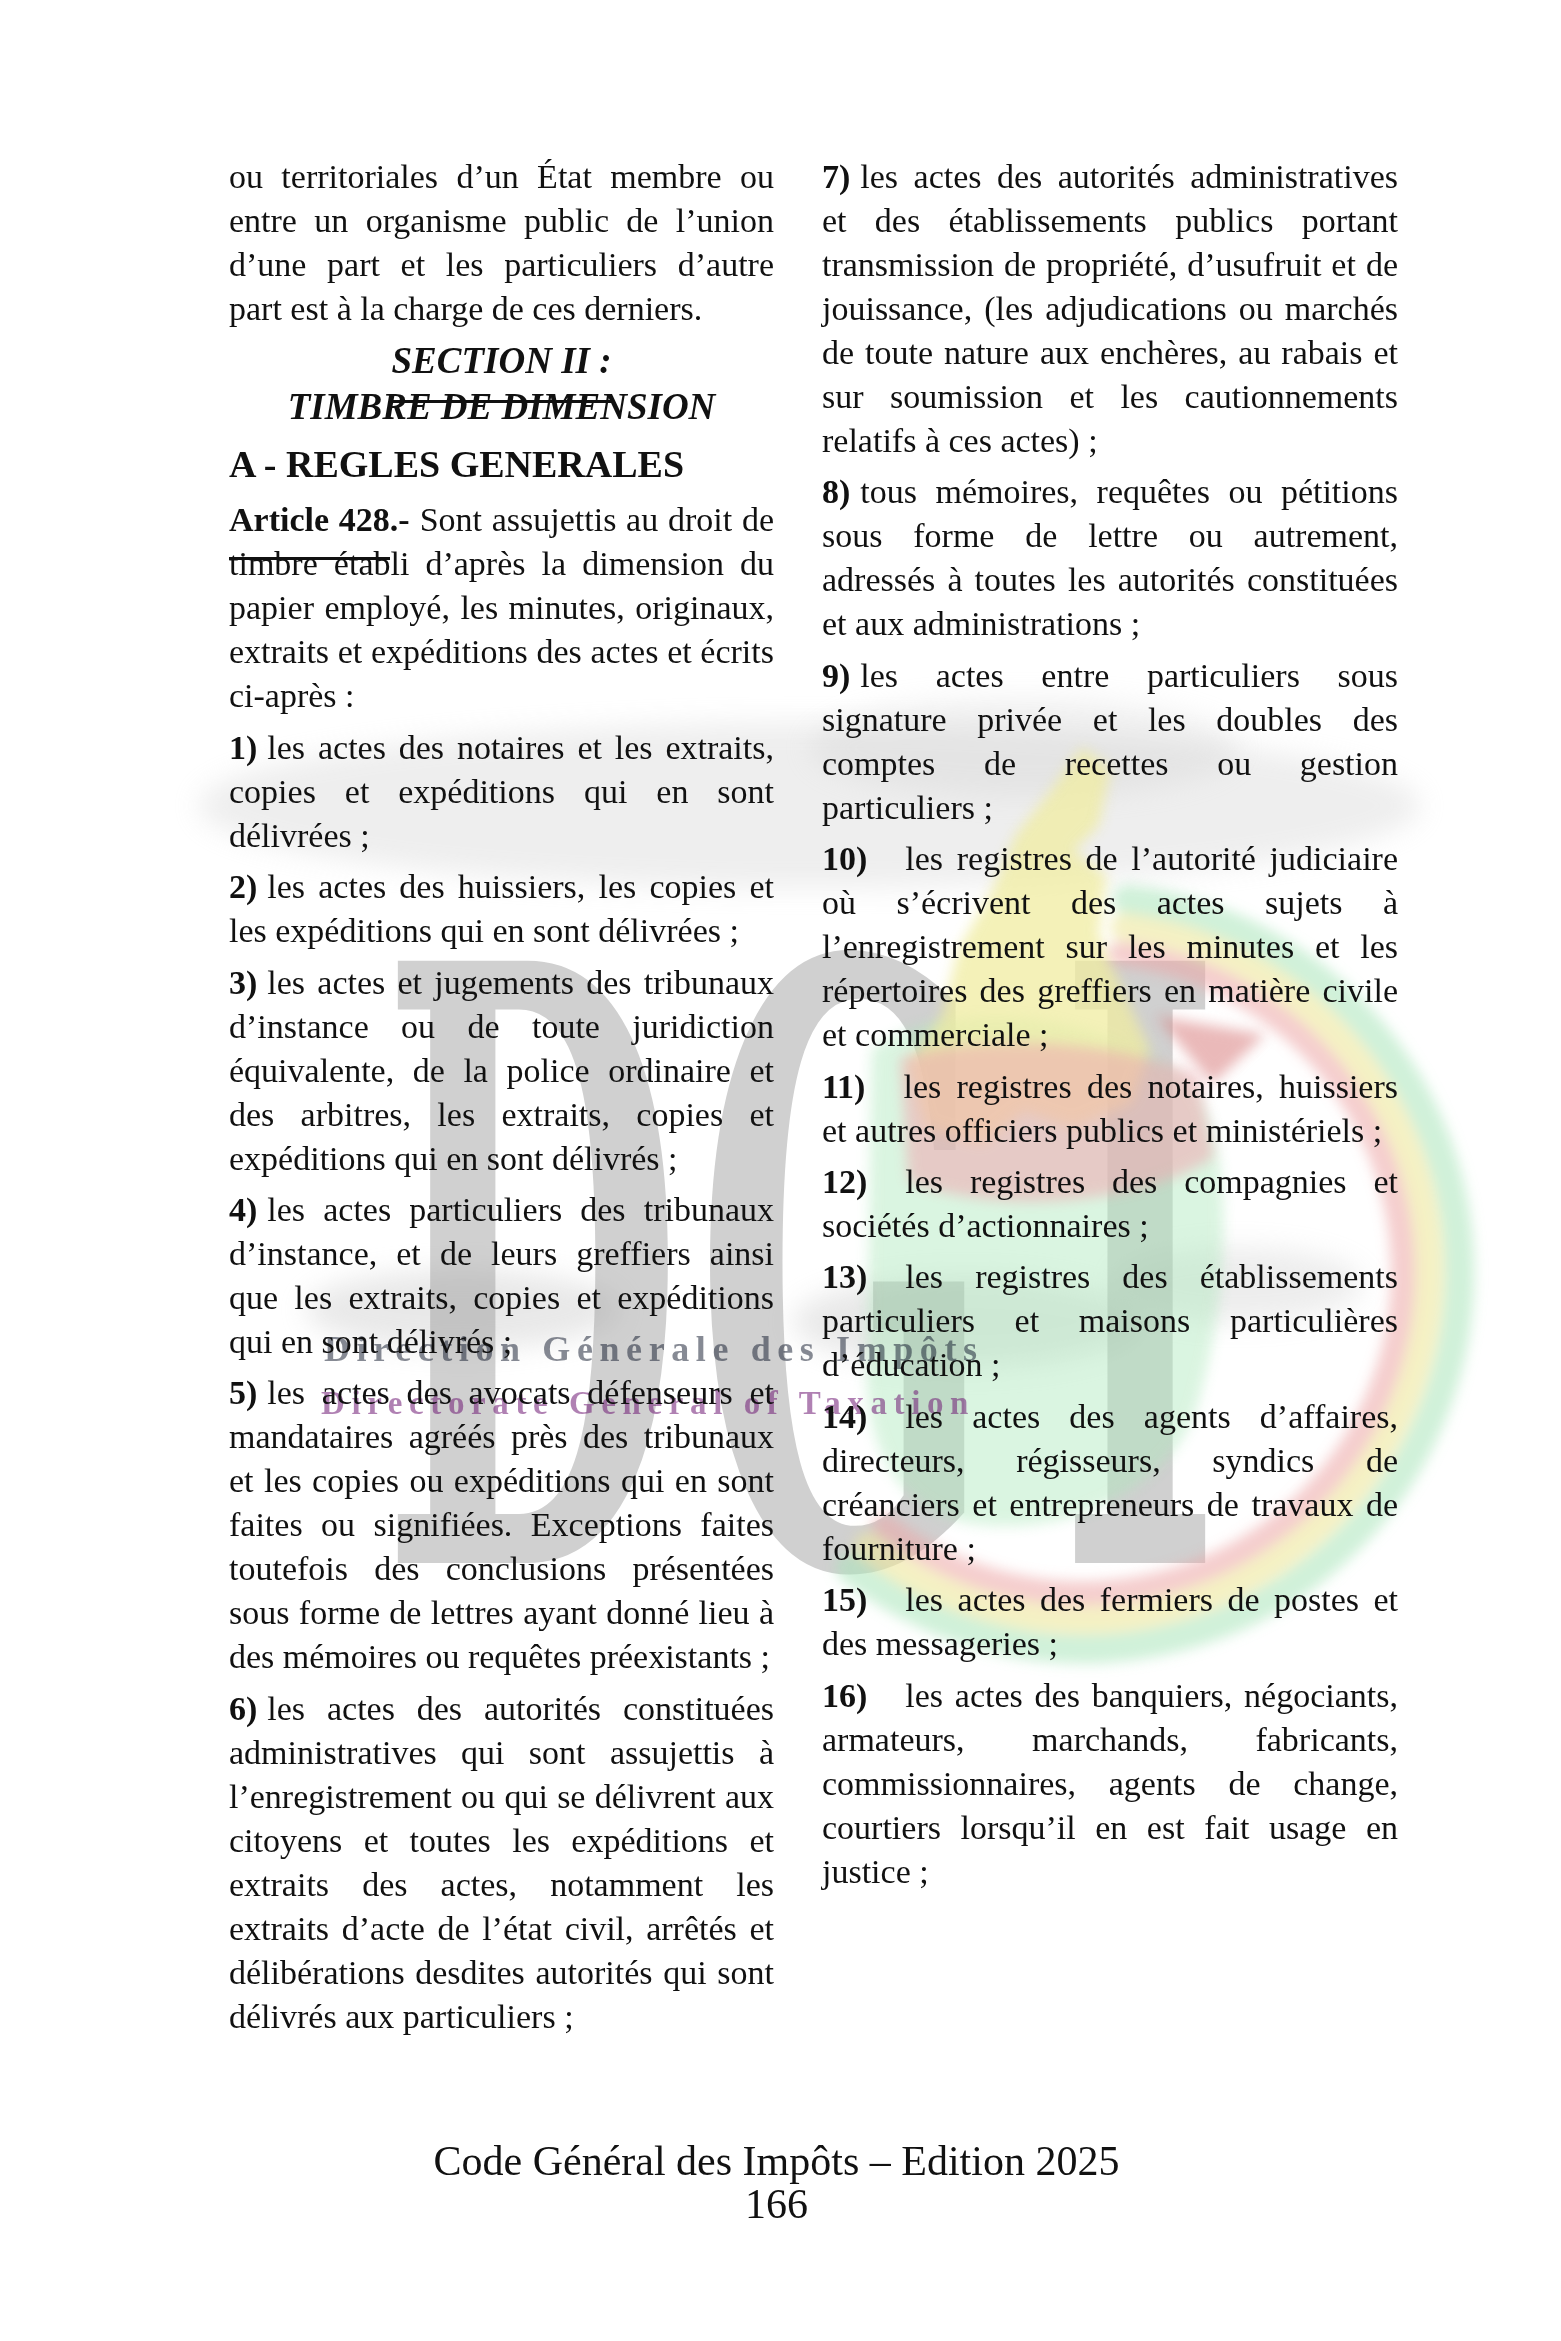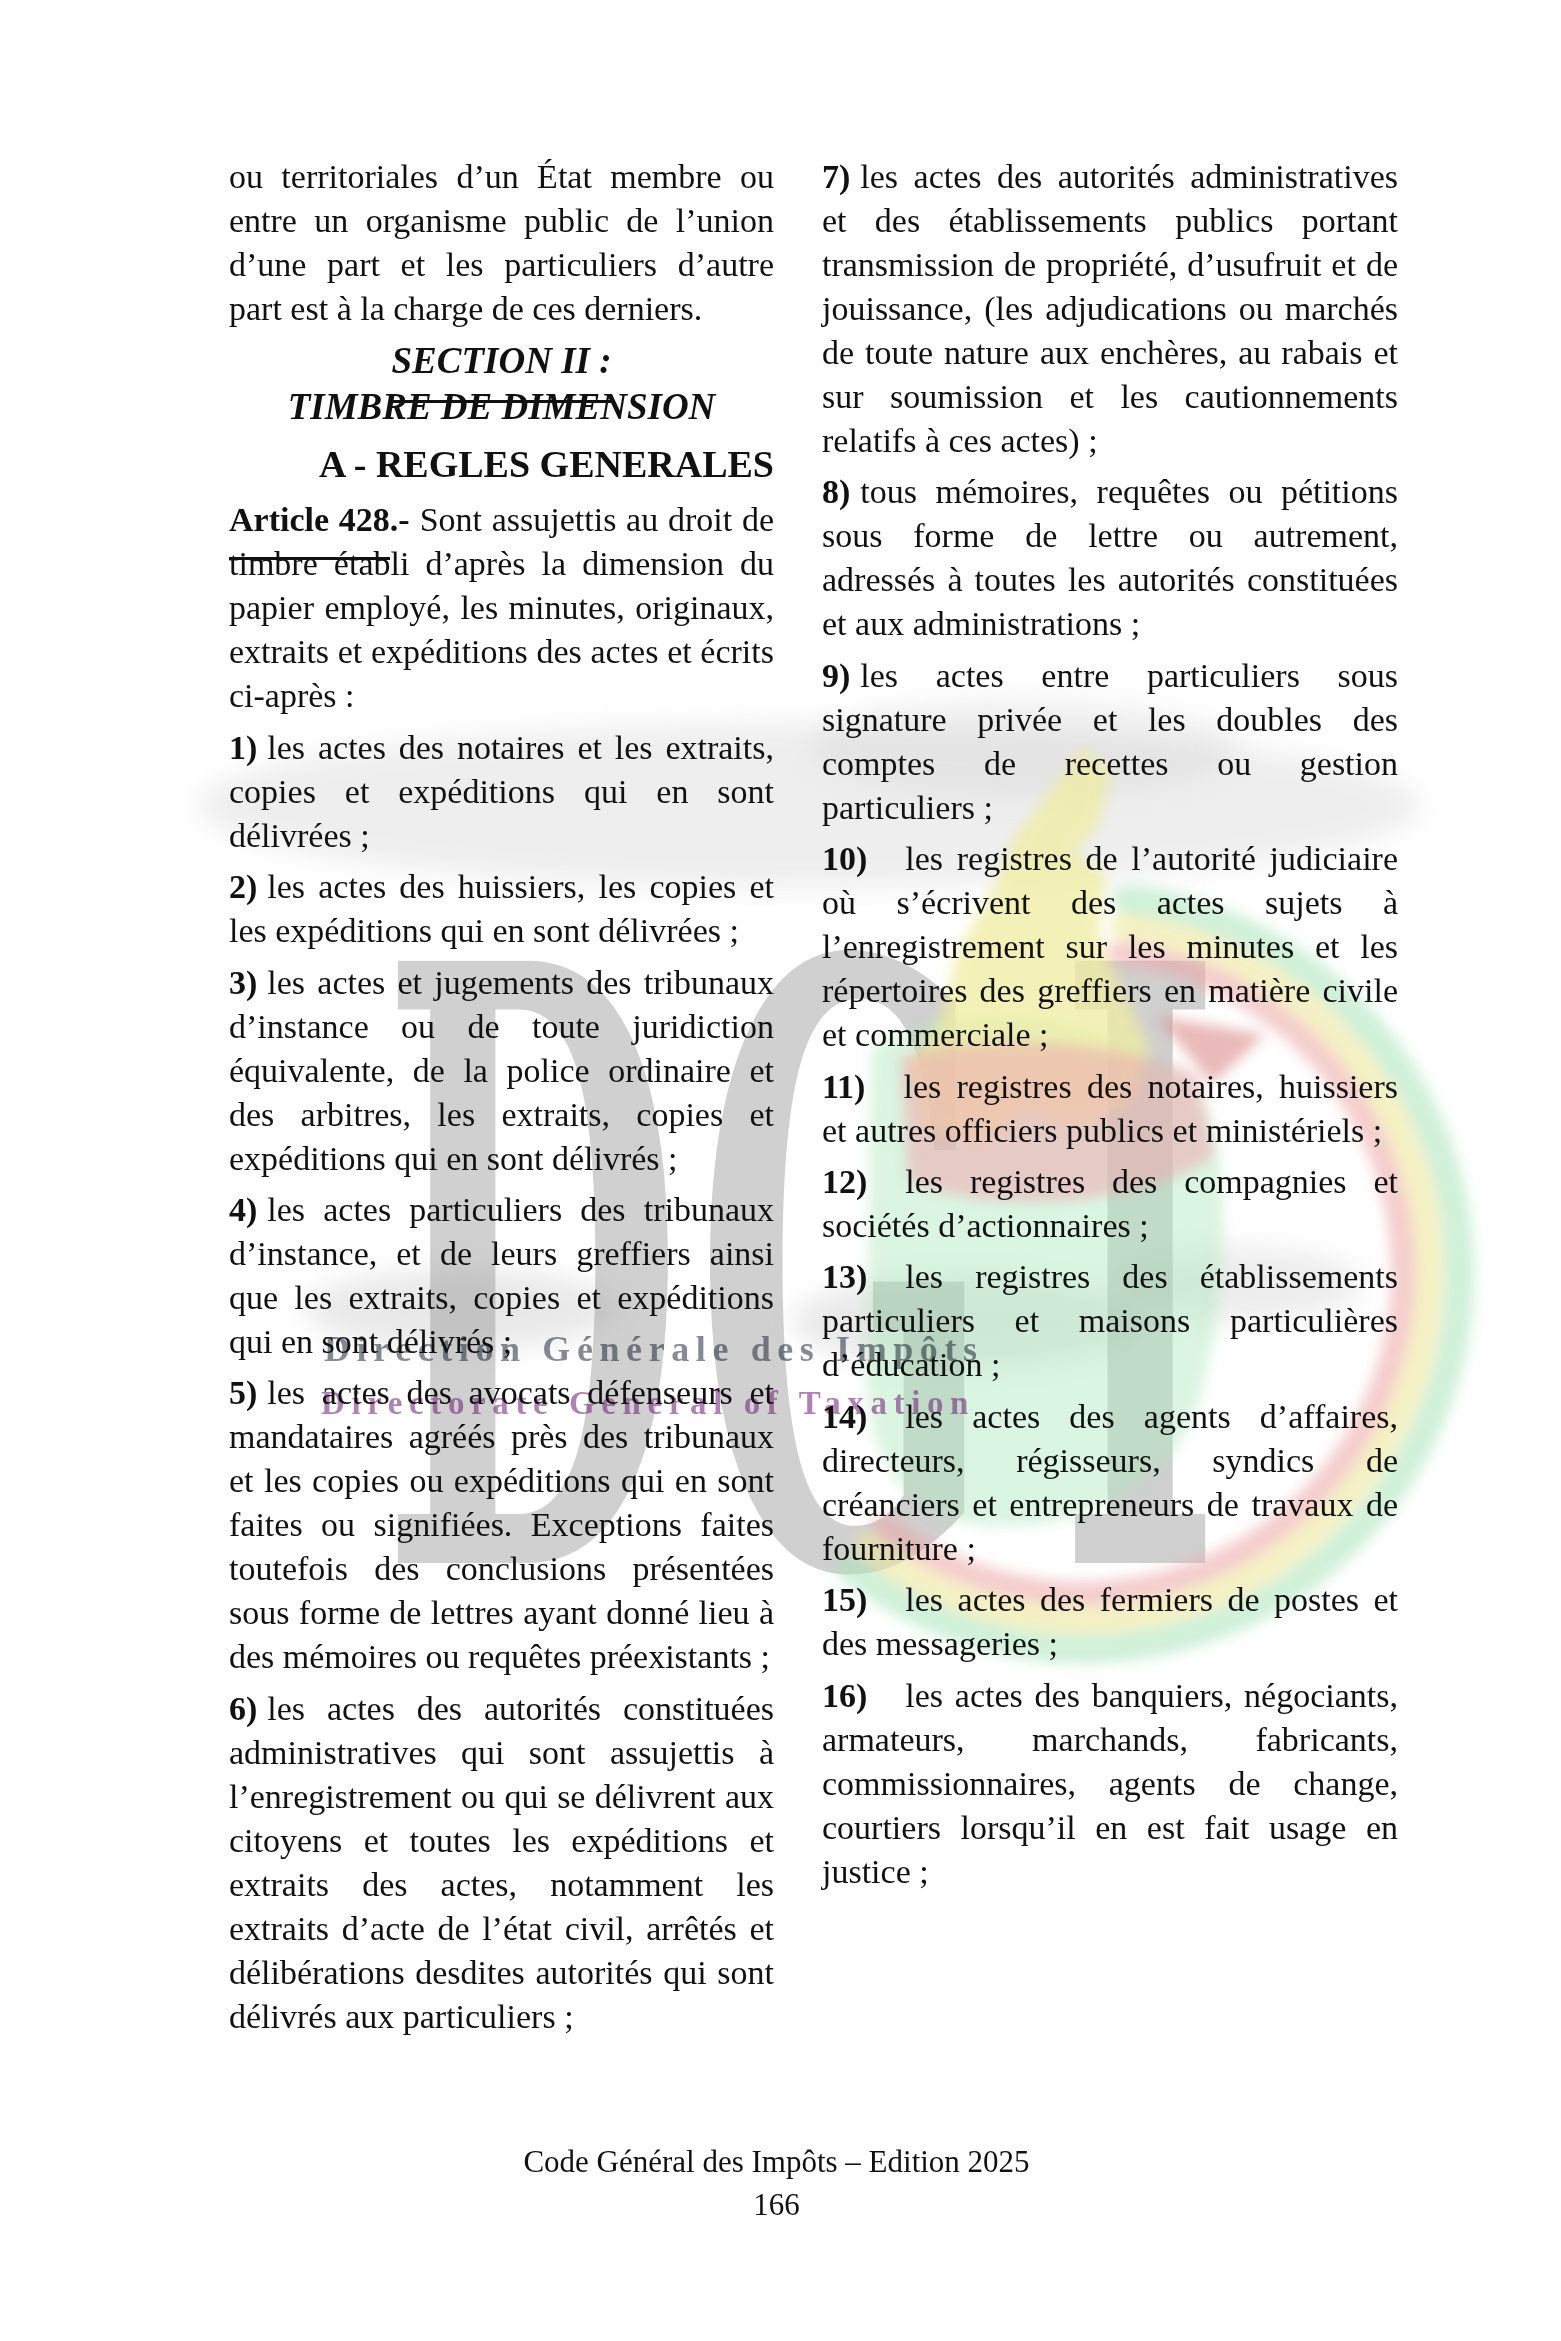--- a/index.html
+++ b/index.html
@@ -33,34 +33,34 @@
     margin:0 0 7.4px 0;
     font-size:34px; line-height:44px;
     text-align:justify;
   }
   .section-title, .section-sub {
     text-align:center; font-weight:bold; font-style:italic;
     font-size:37px; line-height:46px; margin:3.3px 0 0 0;
   }
   .section-sub { margin:0 0 10px 0; }
   .subsection {
-    text-align:right; font-weight:bold;
+    text-align:left; font-weight:bold;
     font-size:38px; line-height:48px; margin:0 0 10px 0;
   }
   .u  { border-bottom:3.3px solid #111; padding-bottom:19px; }
   .num { font-weight:bold; }
   .tab1 { display:inline-block; width:10px; }
   .tab2 { display:inline-block; width:38px; }
   .article-label { font-weight:bold; }
   .article-suffix { font-weight:bold; }
   
   .footer {
     position:absolute; left:0; right:8px; top:2140px;
     text-align:center; z-index:2;
-    font-size:31px; line-height:43px;
+    font-size:42px; line-height:43px;
   }
   .footer-line { }
   .footer-page { }
 </style>
 </head>
 <body>
 
 <div class="page">
 
   <div class="wm-layer">

